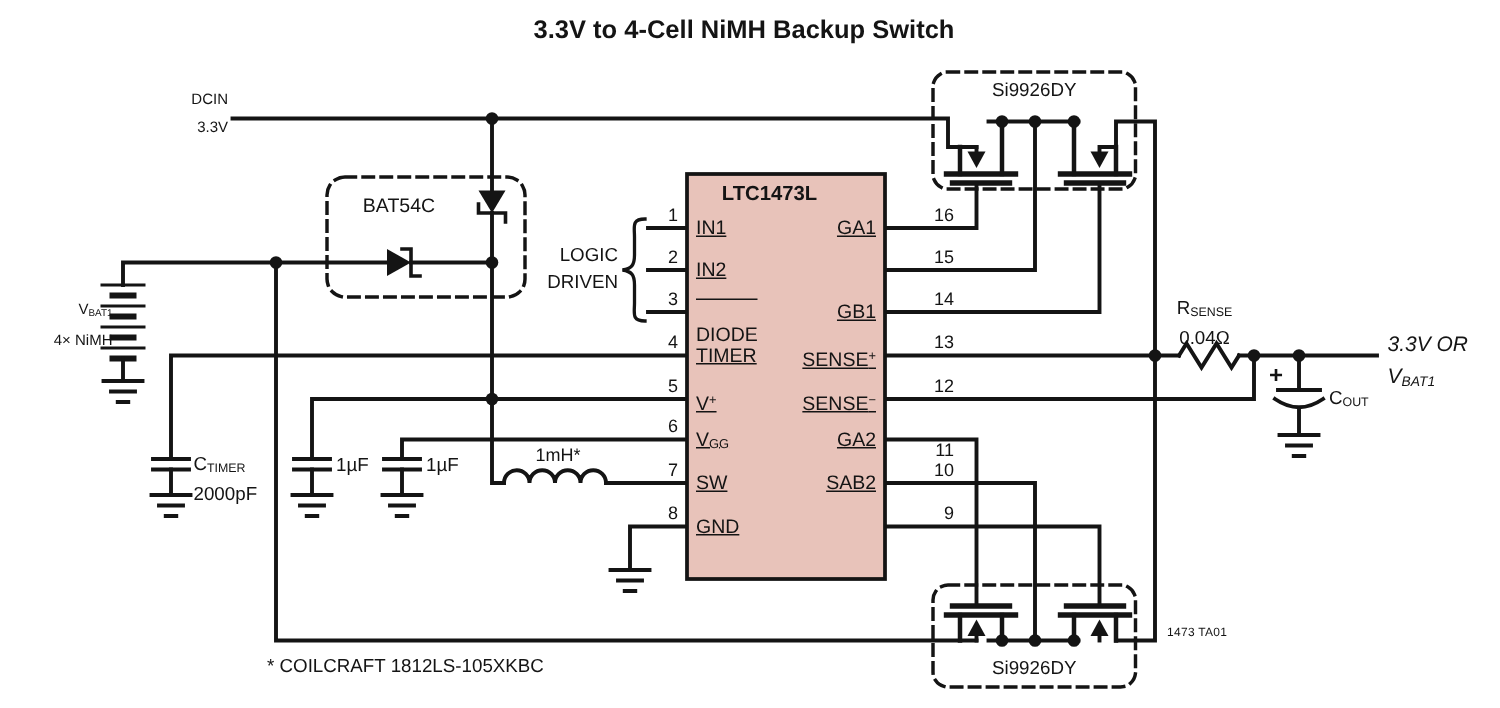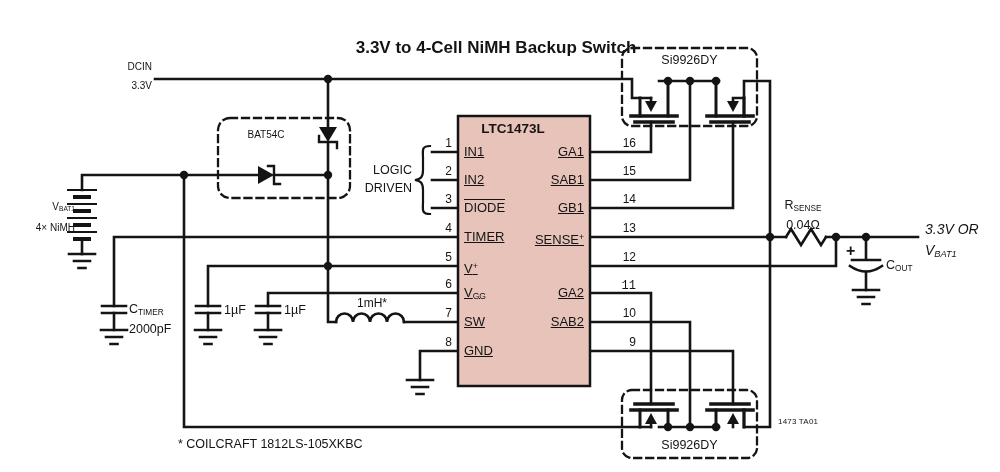--- a/index.html
+++ b/index.html
@@ -1,26 +1,26 @@
 <!DOCTYPE html>
 <html><head>
 <meta charset="utf-8">
 <style>
   html,body{margin:0;padding:0;background:#ffffff;}
   .canvas{position:relative;width:1000px;height:472px;background:#ffffff;
           font-family:"Liberation Sans",sans-serif;color:#141414;overflow:hidden;}
   svg.wires{position:absolute;left:0;top:0;}
   .lbl{position:absolute;white-space:nowrap;}
-  .title{left:0;top:10px;width:992px;text-align:center;font-weight:bold;font-size:17px;margin-top:28px;}
+  .title{left:0;top:10px;width:992px;text-align:center;font-weight:bold;font-size:17px;}
   .two-line{line-height:19px;font-size:10px;}
   .right-align{text-align:right;}
   .center{text-align:center;}
   sub{font-size:0.66em;vertical-align:-0.22em;}
   sup{font-size:0.66em;vertical-align:0.5em;}
-  .ovl{display:inline-block;border-top:1.7px solid #141414;line-height:1.05;padding-top:1px;}
+  .ovl{display:inline-block;border-top:1.7px solid #141414;line-height:1.05;padding-top:16px;}
   .pinlab{position:absolute;left:464px;height:18px;line-height:18px;font-size:13px;white-space:nowrap;text-decoration:underline;}
   .pinlab.R{width:120px;text-align:right;}
   .pinnum{position:absolute;font-size:12px;height:14px;line-height:14px;white-space:nowrap;}
   .pinnum.L{left:404px;width:48px;text-align:right;}
   .pinnum.R{left:596px;width:40px;text-align:right;}
   .ic-title{position:absolute;left:458px;top:121px;width:110px;text-align:center;
             font-size:13.5px;font-weight:600;}
   .small-ref{font-size:8px;letter-spacing:0.2px;}
   .footnote{font-size:12.5px;}
 </style>
@@ -235,21 +235,21 @@
   <div class="lbl two-line right-align" style="left:90px;top:57px;width:62px;">
     <div>DCIN</div>
     <div>3.3V</div>
   </div>
 
   <div class="lbl two-line right-align" style="left:0px;top:197px;width:75px;">
     <div><span>V</span><sub>BAT1</sub></div>
     <div>4× NiMH</div>
   </div>
 
-  <div class="lbl center" style="left:216px;top:129px;width:100px;font-size:10px;">BAT54C</div>
+  <div class="lbl center" style="left:216px;top:129px;width:100px;font-size:13px;">BAT54C</div>
 
   <div class="lbl right-align" style="left:312px;top:161px;width:100px;font-size:12.5px;line-height:18px;">
     <div>LOGIC</div>
     <div>DRIVEN</div>
   </div>
 
   <div class="lbl center" style="left:622px;top:53px;width:135px;font-size:12.5px;">Si9926DY</div>
 
   <div class="lbl center" style="left:622px;top:438px;width:135px;font-size:12.5px;">Si9926DY</div>
 
@@ -289,37 +289,37 @@
   <div class="pinlab" style="top:143px;"><span>IN1</span></div>
   <div class="pinlab" style="top:171px;"><span>IN2</span></div>
   <div class="pinlab" style="top:199px;"><span class="ovl">DIODE</span></div>
   <div class="pinlab" style="top:228px;"><span>TIMER</span></div>
   <div class="pinlab" style="top:257px;"><span>V</span><sup>+</sup></div>
   <div class="pinlab" style="top:284px;"><span>V</span><sub>GG</sub></div>
   <div class="pinlab" style="top:313px;"><span>SW</span></div>
   <div class="pinlab" style="top:342px;"><span>GND</span></div>
 
   <div class="pinlab R" style="top:143px;"><span>GA1</span></div>
-  <div class="pinlab R" style="top:171px;"><span>SAB1</span></div>
   <div class="pinlab R" style="top:199px;"><span>GB1</span></div>
   <div class="pinlab R" style="top:228px;"><span>SENSE</span><sup>+</sup></div>
+  <div class="pinlab R" style="top:257px;"><span>SENSE</span><sup>−</sup></div>
   <div class="pinlab R" style="top:284px;"><span>GA2</span></div>
   <div class="pinlab R" style="top:313px;"><span>SAB2</span></div>
 
   <div class="pinnum L" style="top:136px;">1</div>
   <div class="pinnum L" style="top:164px;">2</div>
   <div class="pinnum L" style="top:192px;">3</div>
   <div class="pinnum L" style="top:221px;">4</div>
   <div class="pinnum L" style="top:250px;">5</div>
   <div class="pinnum L" style="top:277px;">6</div>
   <div class="pinnum L" style="top:306px;">7</div>
   <div class="pinnum L" style="top:335px;">8</div>
 
   <div class="pinnum R" style="top:136px;">16</div>
   <div class="pinnum R" style="top:164px;">15</div>
   <div class="pinnum R" style="top:192px;">14</div>
   <div class="pinnum R" style="top:221px;">13</div>
   <div class="pinnum R" style="top:250px;">12</div>
-  <div class="pinnum R" style="top:279px;font-family:Liberation Mono, monospace;">11</div>
+  <div class="pinnum R" style="top:293px;">11</div>
   <div class="pinnum R" style="top:306px;">10</div>
   <div class="pinnum R" style="top:335px;">9</div>
 
 </div>
 
 </body></html>

